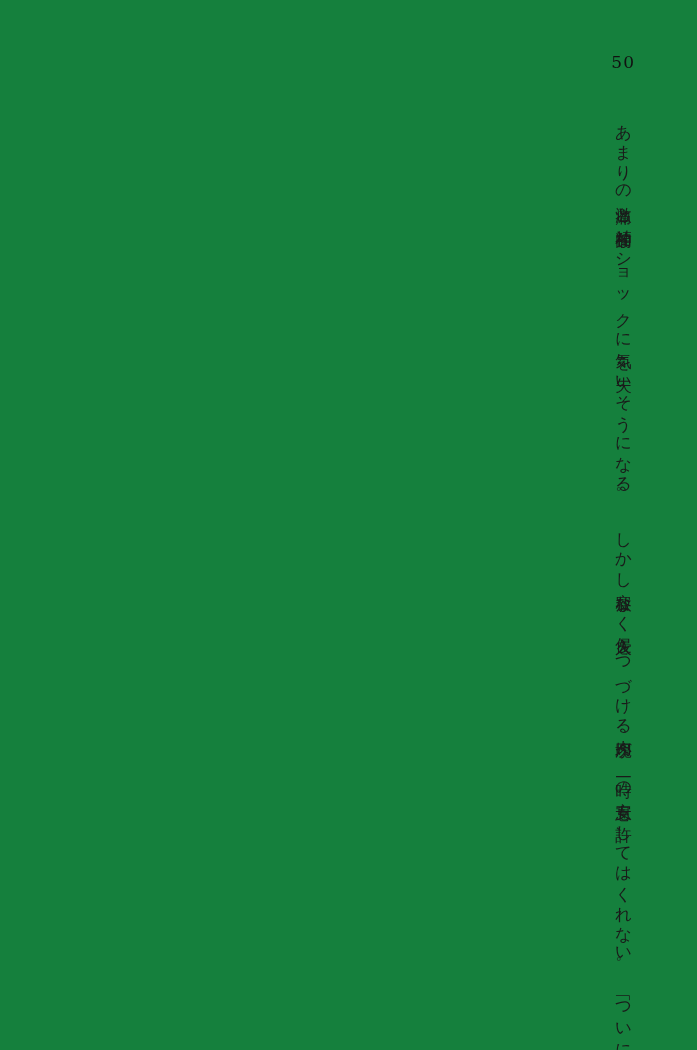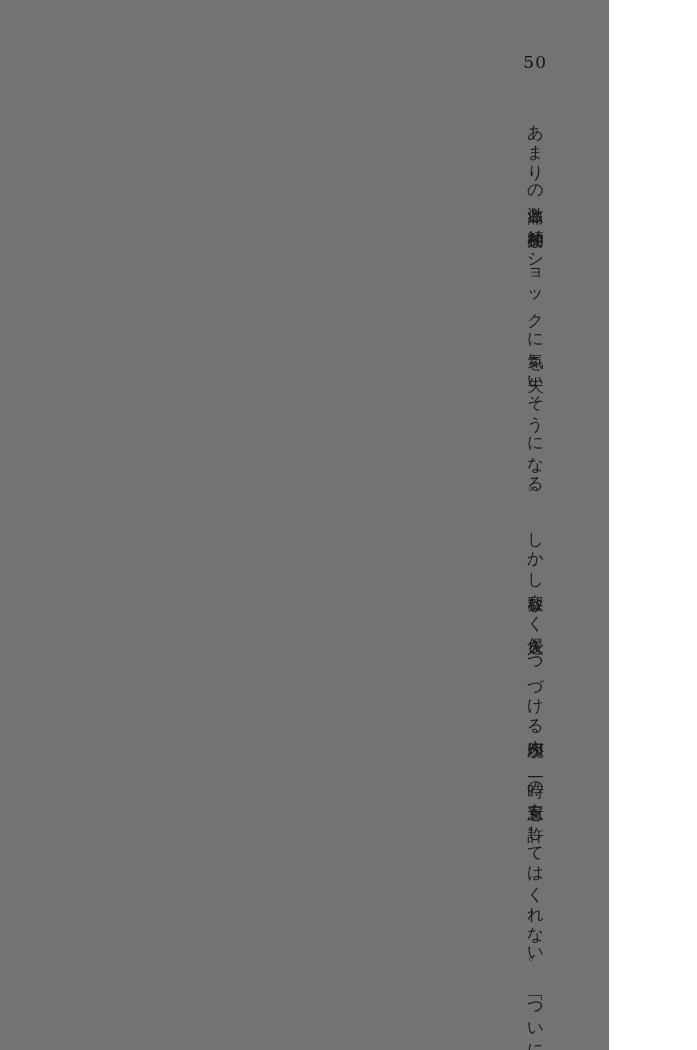--- a/index.html
+++ b/index.html
@@ -2,23 +2,23 @@
 <html><head>
 <meta charset="utf-8">
 <style>
   html, body {
     margin: 0;
     padding: 0;
     background: #ffffff;
   }
   .page {
     position: relative;
-    width: 609px;
+    width: 697px;
     height: 1050px;
-    background: #737373;
+    background: #15803d;
     overflow: hidden;
     font-family: "DejaVu Serif", "Liberation Serif", serif;
     color: #1a1a1a;
   }
   .page-number {
     position: absolute;
     top: 52px;
     right: 62px;
     font-family: "DejaVu Serif", "Liberation Serif", serif;
     font-size: 17px;

